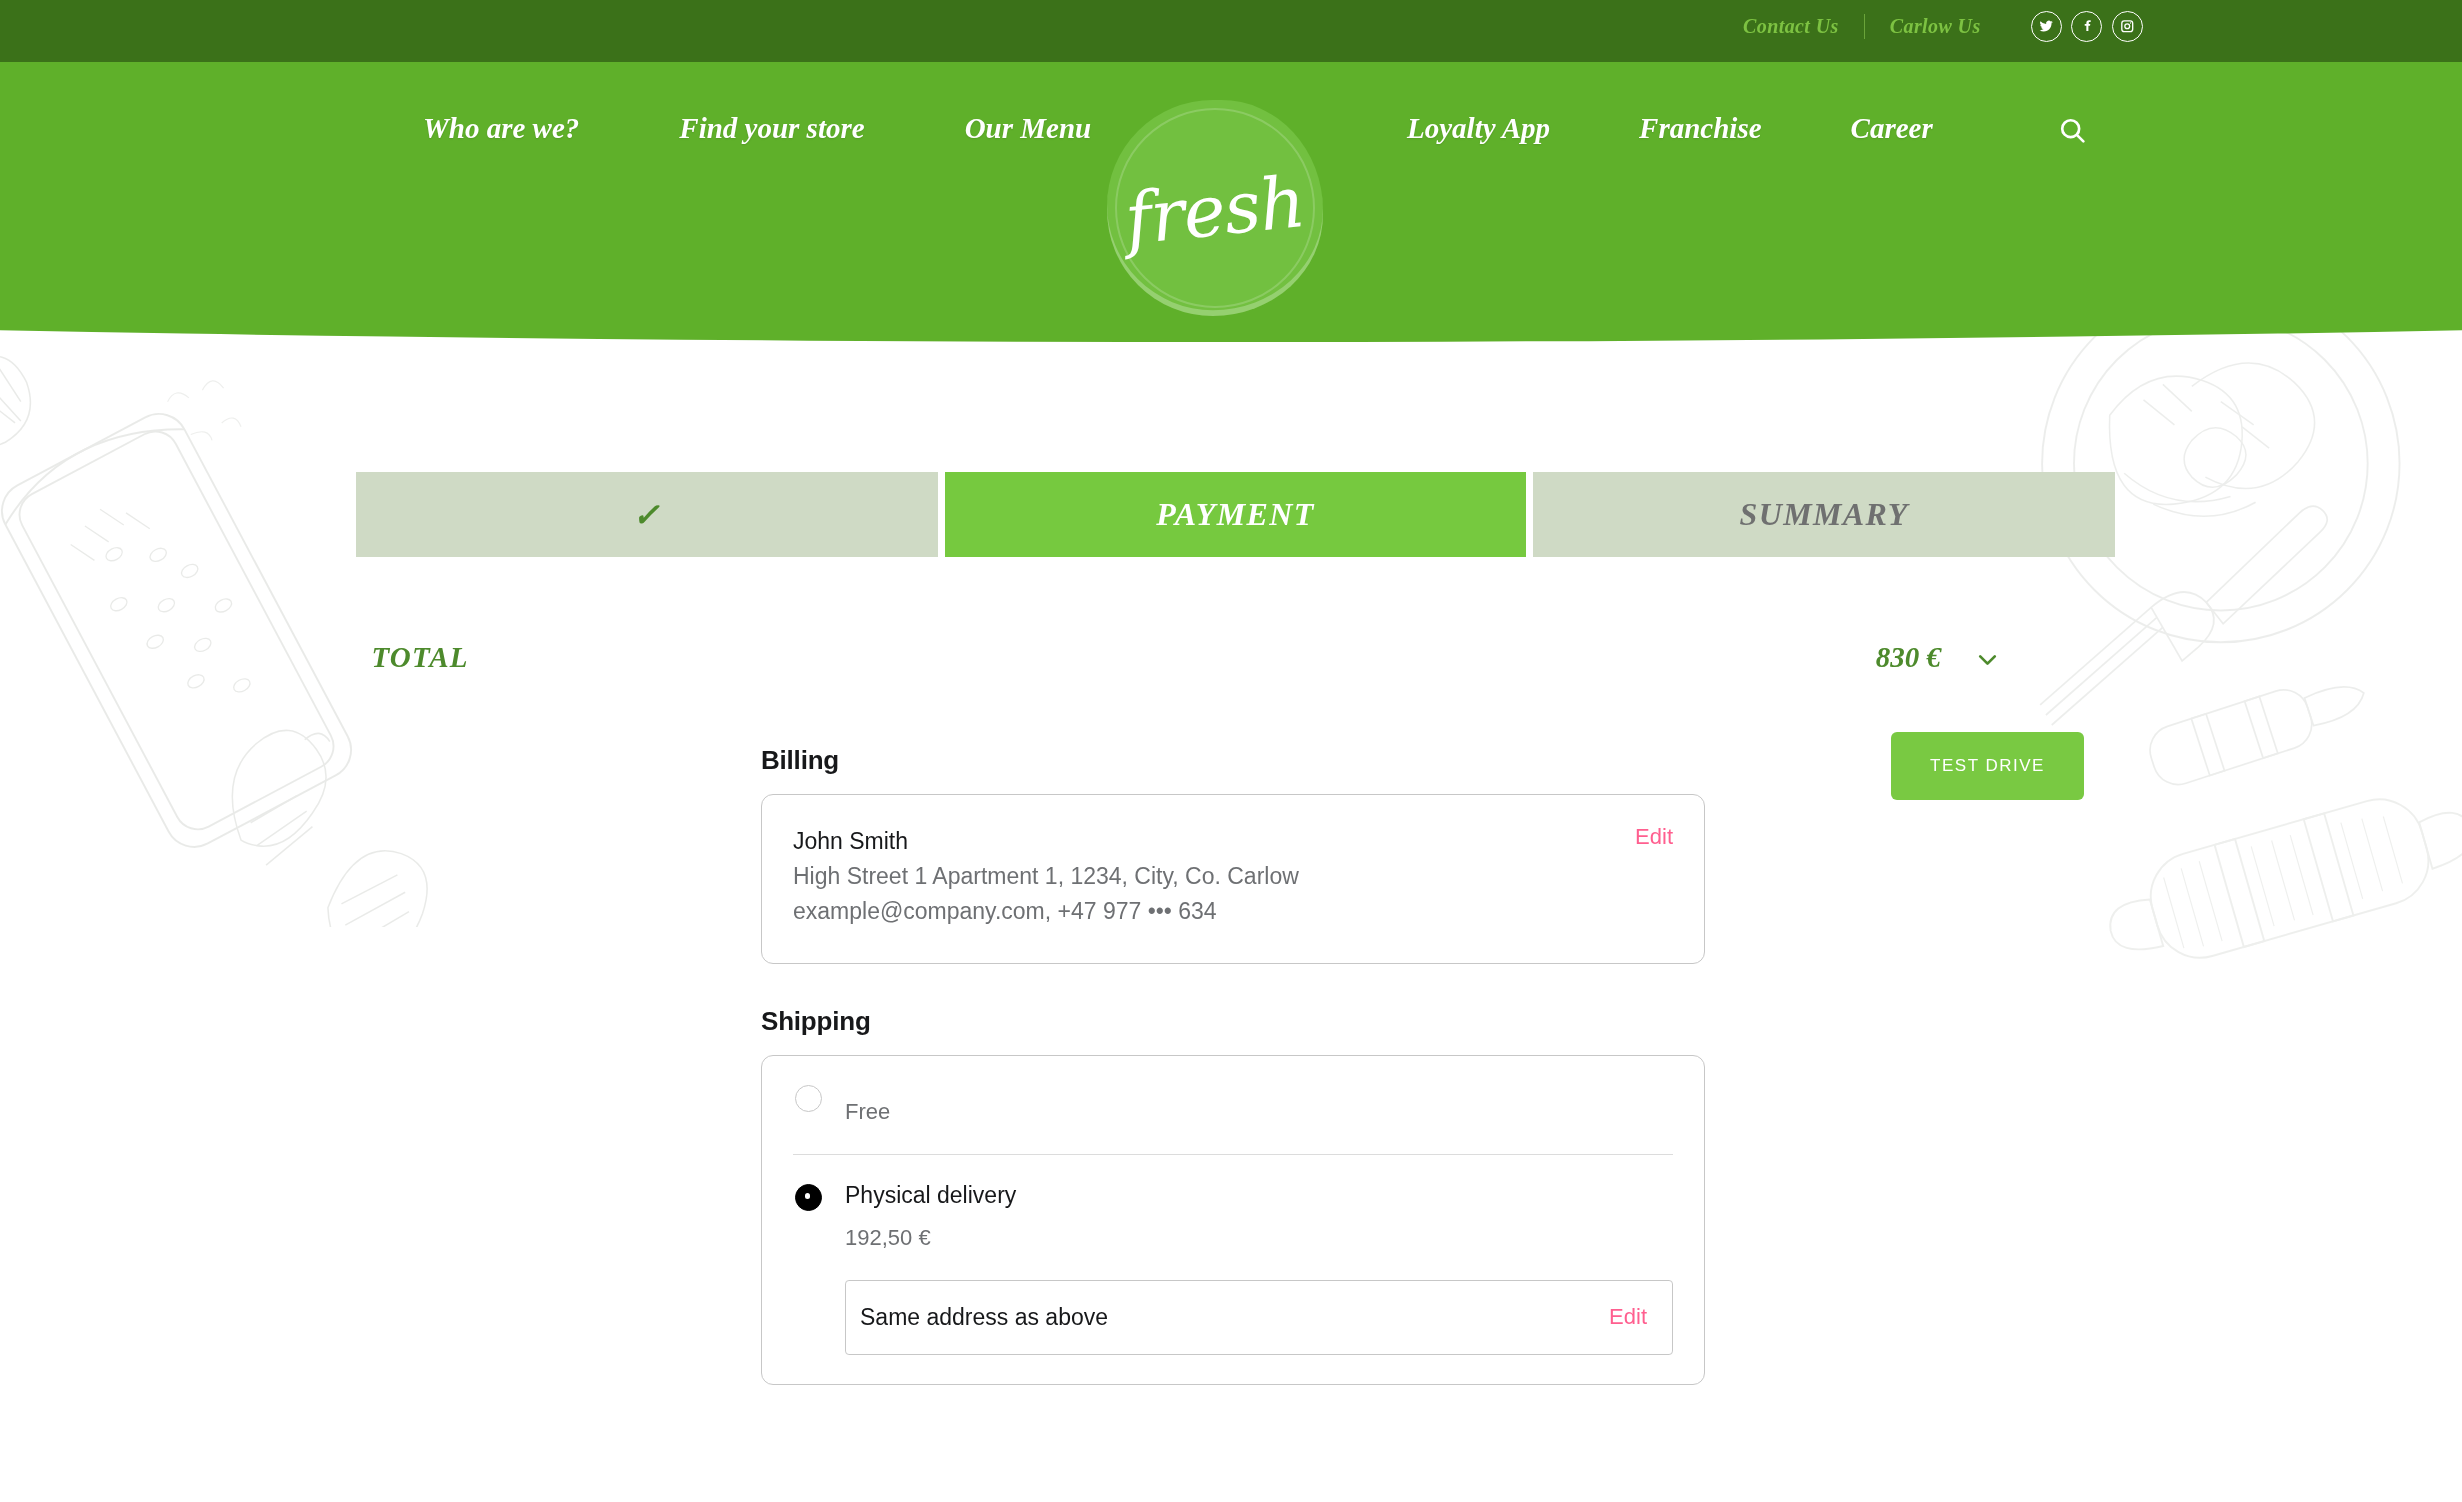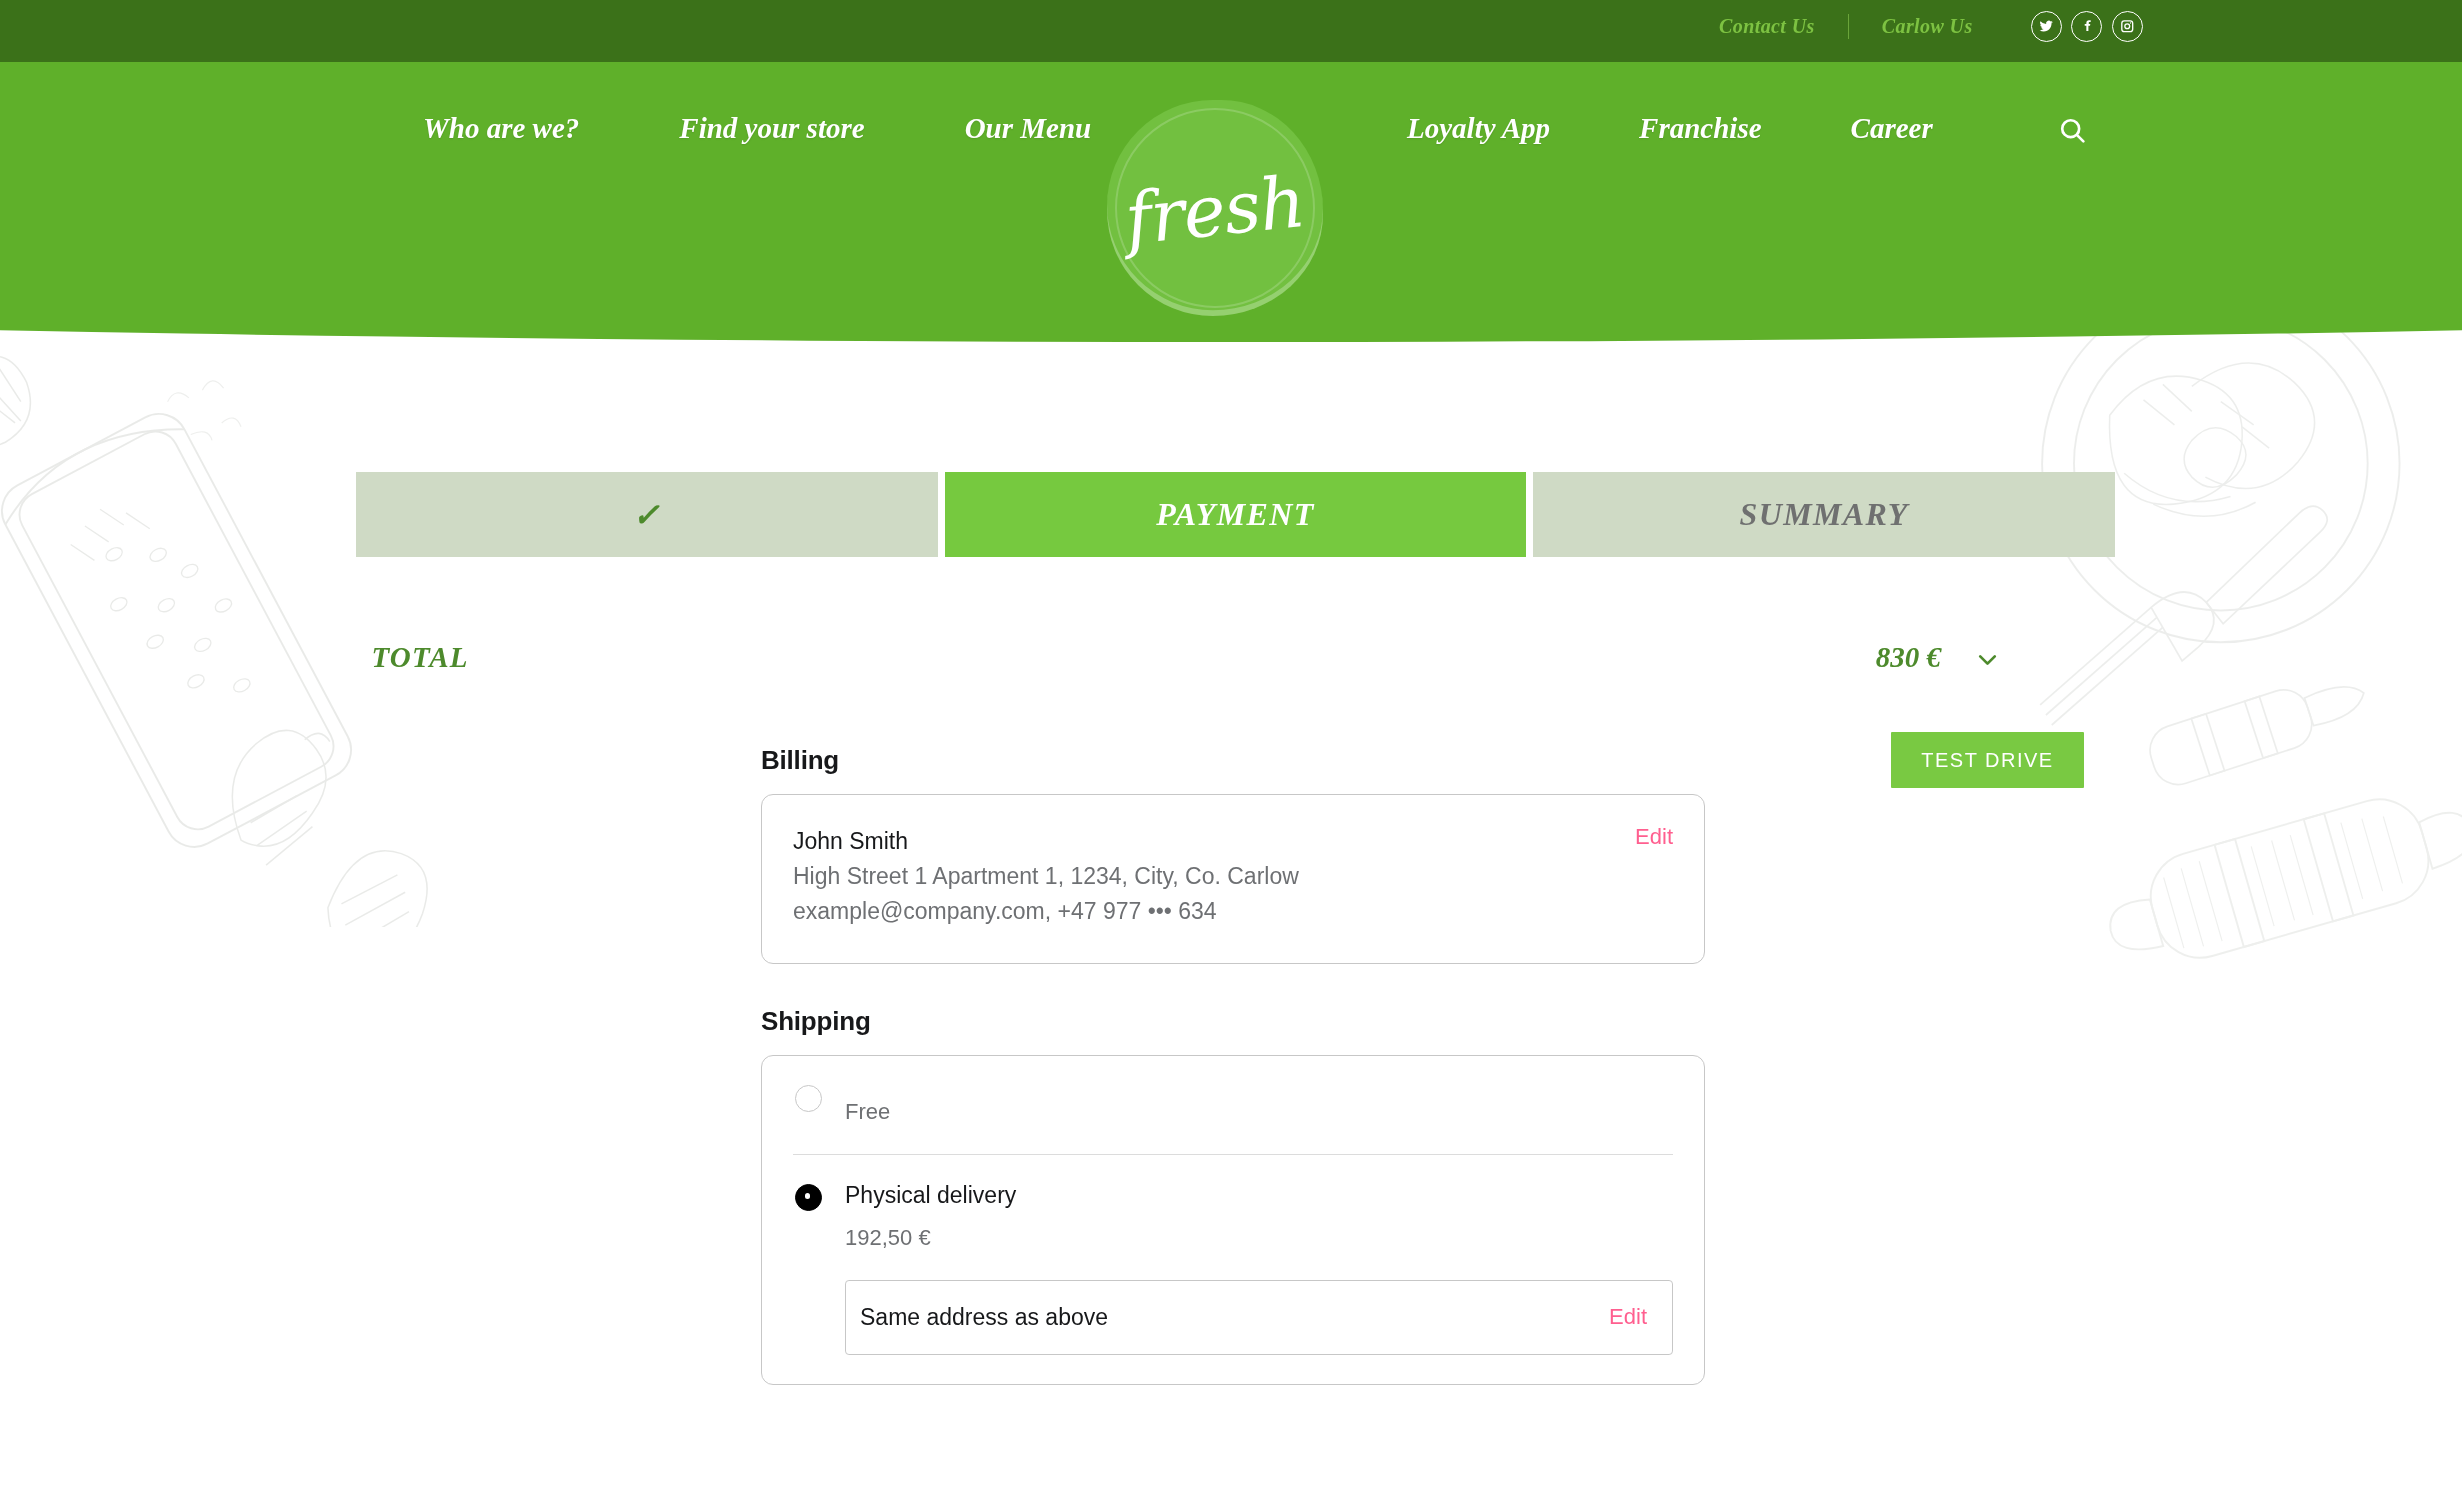--- a/index.html
+++ b/index.html
@@ -32,21 +32,21 @@
   
   #topbar {
     position: absolute; left: 0; top: 0;
     width: 2462px; height: 62px;
     background: #3b7119;
     z-index: 6;
   }
   #topbar-inner {
     position: absolute; right: 319px; top: 0;
     height: 52px;
-    display: flex; align-items: center; gap: 8px;
+    display: flex; align-items: center; gap: 0px;
   }
   .top-link {
     font-family: "Liberation Serif", serif;
     font-style: italic;
     font-weight: bold;
     font-size: 20px;
     color: #7dc242;
     letter-spacing: 0.4px;
     text-decoration: none;
     white-space: nowrap;
@@ -186,26 +186,26 @@
   #total-toggle {
     position: absolute; right: 108px; top: 5.8px;
     width: 39px; height: 33px;
     display: flex; align-items: center; justify-content: center;
     cursor: pointer;
   }
 
   
   #test-drive {
     position: absolute; left: 1891px; top: 732px;
-    width: 193px; height: 56px;
+    width: 193px; height: 68px;
     background: #79c942;
-    border: none; border-radius: 1px;
+    border: none; border-radius: 6px;
     color: #ffffff;
     font-family: "Liberation Sans", sans-serif;
-    font-size: 20px;
+    font-size: 17px;
     letter-spacing: 1.5px;
     cursor: pointer;
     z-index: 3;
   }
 
   
   #klarna {
     position: absolute; left: 761px; top: 745px;
     width: 944px;
     z-index: 3;

